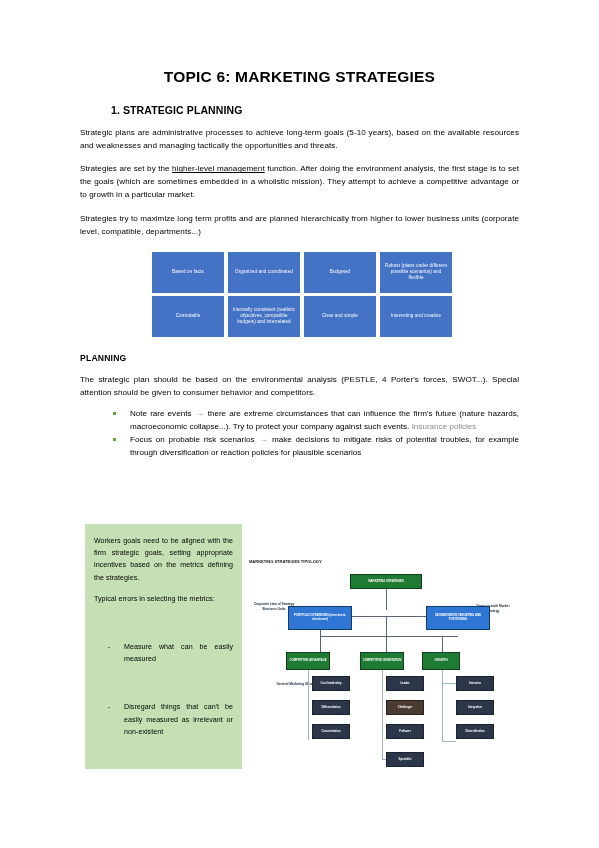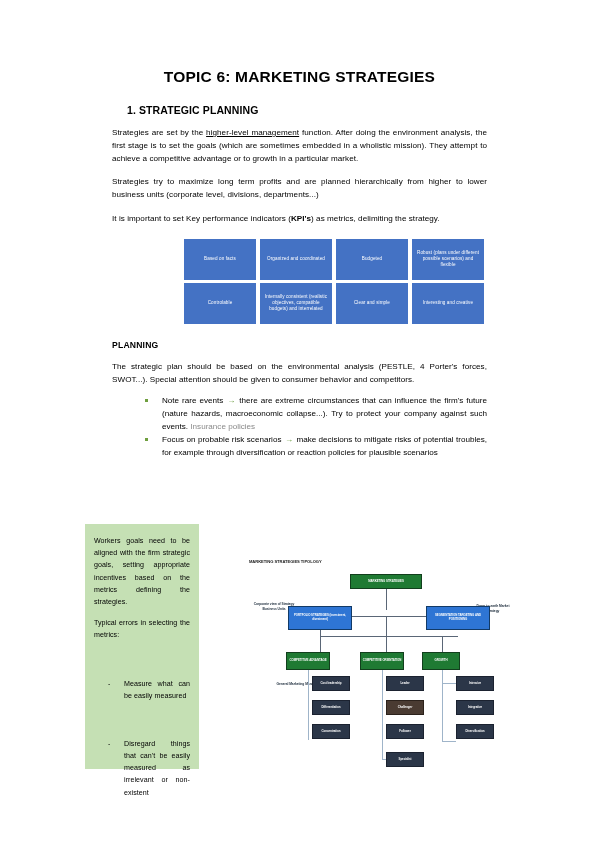--- a/index.html
+++ b/index.html
@@ -15,34 +15,34 @@
     color: #000000;
     overflow: hidden;
   }
   .page {
     position: absolute;
     left: 0; top: 0;
     width: 599px;
     height: 848px;
     background: #fff;
     box-sizing: border-box;
-    padding: 0 112px;
+    padding: 0 80px;
   }
   .doc-title {
     text-align: center;
     font-size: 15.5px;
     font-weight: bold;
     letter-spacing: 0.2px;
     margin: 0;
     padding-top: 68px;
   }
   .section-heading {
     font-size: 10.5px;
     font-weight: bold;
-    margin: 18px 0 0 15px;
+    margin: 18px 0 0 31px;
     letter-spacing: 0.1px;
   }
   .sub-heading {
     font-size: 8.6px;
     font-weight: bold;
     margin: 16px 0 0 0;
     letter-spacing: 0.2px;
   }
   p.body {
     font-size: 8.1px;
@@ -112,21 +112,21 @@
     position: absolute;
     left: 80px;
     top: 524px;
     width: 440px;
     height: 260px;
   }
   .callout {
     position: absolute;
     left: 5px;
     top: 0;
-    width: 114px;
+    width: 157px;
     height: 245px;
     background: #C5E0B4;
     box-sizing: border-box;
     padding: 11px 9px;
     font-size: 7.1px;
     line-height: 1.72;
     text-align: justify;
     letter-spacing: 0.05px;
   }
   .callout p { margin: 0 0 9px 0; }
@@ -201,26 +201,26 @@
 </style>
 </head>
 <body>
 
 <div class="page">
 
   <h1 class="doc-title">TOPIC 6: MARKETING STRATEGIES</h1>
 
   <div class="section-heading">1.  STRATEGIC PLANNING</div>
 
+  <p class="body">Strategic plans are administrative processes to achieve long-term goals (5-10 years), based on the available resources and weaknesses and managing tactically the opportunities and threats.</p>
 
   <p class="body"><span>Strategies are set by the </span><span class="u">higher-level management</span><span> function. After doing the environment analysis, the first stage is to set the goals (which are sometimes embedded in a wholistic mission). They attempt to achieve a competitive advantage or to growth in a particular market.</span></p>
 
-  <p class="body">Strategies try to maximize long term profits and are planned hierarchically from higher to lower business units (corporate level, divisions, departments...)</p>
-
-  <p class="body"><span>It is important to set Key performance indicators (</span><span class="b">KPI's</span><span>) as metrics, delimiting the strategy.</span></p>
+  <p class="body">Strategies try to maximize long term profits and are planned hierarchically from higher to lower business units (corporate level, compatible, departments...)</p>
+
 
   <div class="kpi-grid">
     <div class="kpi-cell">Based on facts</div>
     <div class="kpi-cell">Organized and coordinated</div>
     <div class="kpi-cell">Budgeted</div>
     <div class="kpi-cell">Robust (plans under different possible scenarios) and flexible</div>
     <div class="kpi-cell">Controlable</div>
     <div class="kpi-cell">Internally consistent (realistic objectives, compatible budgets) and interrelated</div>
     <div class="kpi-cell">Clear and simple</div>
     <div class="kpi-cell">Interesting and creative</div>

